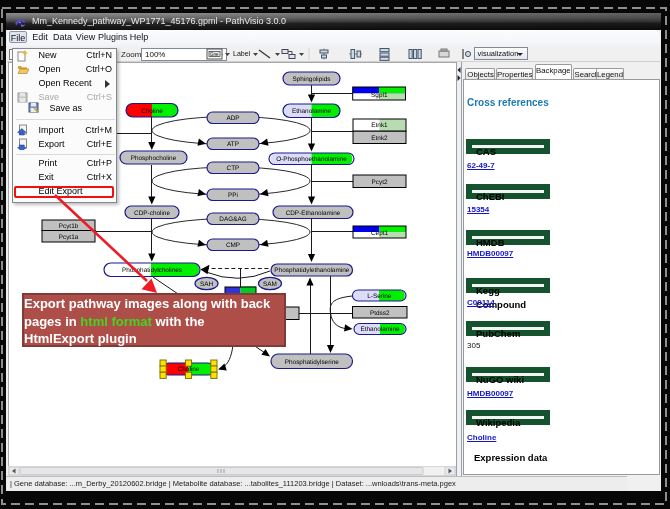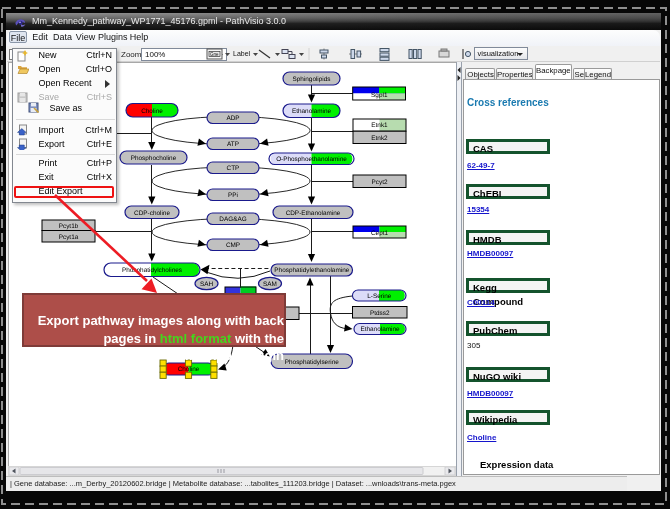--- a/index.html
+++ b/index.html
@@ -29,28 +29,28 @@
 #canvas{position:absolute;left:2px;top:49px;width:448px;height:404px;background:#fff;
   border-top:1px solid #a8a8a8;border-left:1px solid #a8a8a8;}
 #splitter{position:absolute;left:450px;top:49px;width:6px;height:414px;background:#eef0f4;
   border-left:1px solid #98a0ac;border-right:1px solid #98a0ac;}
 #rpanel{position:absolute;left:456px;top:49px;width:199px;height:414px;background:#f0f0f0;}
 .tab{position:absolute;font-size:7.8px;color:#111;text-align:right;
   background:linear-gradient(#fdfdfd,#e6e6e6);border:1px solid #9a9a9a;
   border-bottom:none;border-radius:2px 2px 0 0;line-height:11px;overflow:hidden;}
 #rcontent{position:absolute;left:1px;top:17px;width:197px;height:396px;background:#fff;
   border:1px solid #9a9a9a;}
-.xhead{position:absolute;left:2px;width:84px;height:15px;border:3px solid #14532d;
+.xhead{position:absolute;left:2px;width:84px;height:15px;border:6px solid #14532d;
   background:#f4f4f4;font-size:9.5px;font-weight:bold;color:#000;line-height:14px;padding-left:4px;}
 .xlink{position:absolute;left:3px;font-size:8px;font-weight:bold;color:#1414cc;
   text-decoration:underline;}
 .xplain{position:absolute;left:3px;font-size:8px;color:#111;}
 #annot{position:absolute;left:22px;top:293px;width:264px;height:54px;background:#ad4e49;
-  border:2px solid #7e3b38;color:#fff;font-weight:bold;font-size:13px;text-align:right;
-  line-height:17.5px;padding-top:17px;}
+  border:2px solid #7e3b38;color:#fff;font-weight:bold;font-size:13px;text-align:left;
+  line-height:17.5px;padding-top:0;}
 #annot .grn{color:#46d41e;}
 .mi{position:absolute;left:0;width:100%;height:13px;font-size:9px;color:#000;line-height:13px;}
 .mi .lab{position:absolute;left:26px;}
 .mi .acc{position:absolute;right:4px;margin-left:16px;}
 .msep{position:absolute;left:3px;width:99px;height:1px;background:#d9d9d9;}
 #filemenu{position:absolute;left:11.5px;top:47.5px;width:105.5px;height:155.5px;
   background:#FBFBFB;border:1px solid #838890;box-shadow:2px 2px 3px rgba(0,0,0,0.25);z-index:20;}
 .mi .ic{position:absolute;left:4px;top:0.5px;}
 #redbox{position:absolute;left:1px;top:137.5px;width:100px;height:12px;
   border:2px solid #ee1111;border-radius:2px;}
@@ -328,38 +328,38 @@
       <svg width="4" height="14" viewBox="0 0 4 14" style="position:absolute;left:0;top:5px;">
         <path d="M3.5,0 L0.5,3 L3.5,6 Z" fill="#222"></path>
         <path d="M0.5,8 L3.5,11 L0.5,14 Z" fill="#222"></path>
       </svg>
     </div>
     <div id="rpanel">
       <div class="tab" style="left:2.8px;top:6px;width:30px;height:11px;">Objects</div>
       <div class="tab" style="left:34px;top:6px;width:37px;height:11px;">Properties</div>
       <div class="tab" style="left:72.7px;top:2px;width:37px;height:15px;background:#fff;z-index:3;">Backpage</div>
       <div class="tab" style="left:111.2px;top:6px;width:27px;height:11px;">Search</div>
-      <div class="tab" style="left:122px;top:6px;width:28px;height:11px;">Legend</div>
+      <div class="tab" style="left:134px;top:6px;width:28px;height:11px;">Legend</div>
       <div id="rcontent">
         <div style="position:absolute;left:3px;top:17px;font-size:10px;font-weight:bold;color:#1a7ab0;">Cross references</div>
         <div class="xhead" style="top:59px;">CAS</div>
         <div class="xlink" style="top:81px;">62-49-7</div>
         <div class="xhead" style="top:104px;">ChEBI</div>
         <div class="xlink" style="top:125px;">15354</div>
         <div class="xhead" style="top:149.5px;">HMDB</div>
         <div class="xlink" style="top:168.5px;">HMDB00097</div>
         <div class="xhead" style="top:197.5px;">Kegg Compound</div>
         <div class="xlink" style="top:218px;">C00114</div>
         <div class="xhead" style="top:241px;">PubChem</div>
         <div class="xplain" style="top:260.5px;">305</div>
         <div class="xhead" style="top:286.5px;">NuGO wiki</div>
         <div class="xlink" style="top:308.5px;">HMDB00097</div>
         <div class="xhead" style="top:330px;">Wikipedia</div>
         <div class="xlink" style="top:352.5px;">Choline</div>
-        <div style="position:absolute;left:16px;top:371.5px;font-size:9.5px;font-weight:bold;color:#000;margin-top:7px;">Expression data</div>
+        <div style="position:absolute;left:10px;top:371.5px;font-size:9.5px;font-weight:bold;color:#000;">Expression data</div>
       </div>
     </div>
     <div id="statusbar">
         <span class="stxt">| Gene database: ...m_Derby_20120602.bridge | Metabolite database: ...tabolites_111203.bridge | Dataset: ...wnloads\trans-meta.pgex</span>
       </div>
   </div>
   <div id="filemenu">
     <div class="mi" style="top:0.6px;">
         <svg class="ic" width="11" height="12" viewBox="0 0 11 12">
           <rect x="1" y="2" width="7" height="9" fill="#fff" stroke="#888"></rect>

